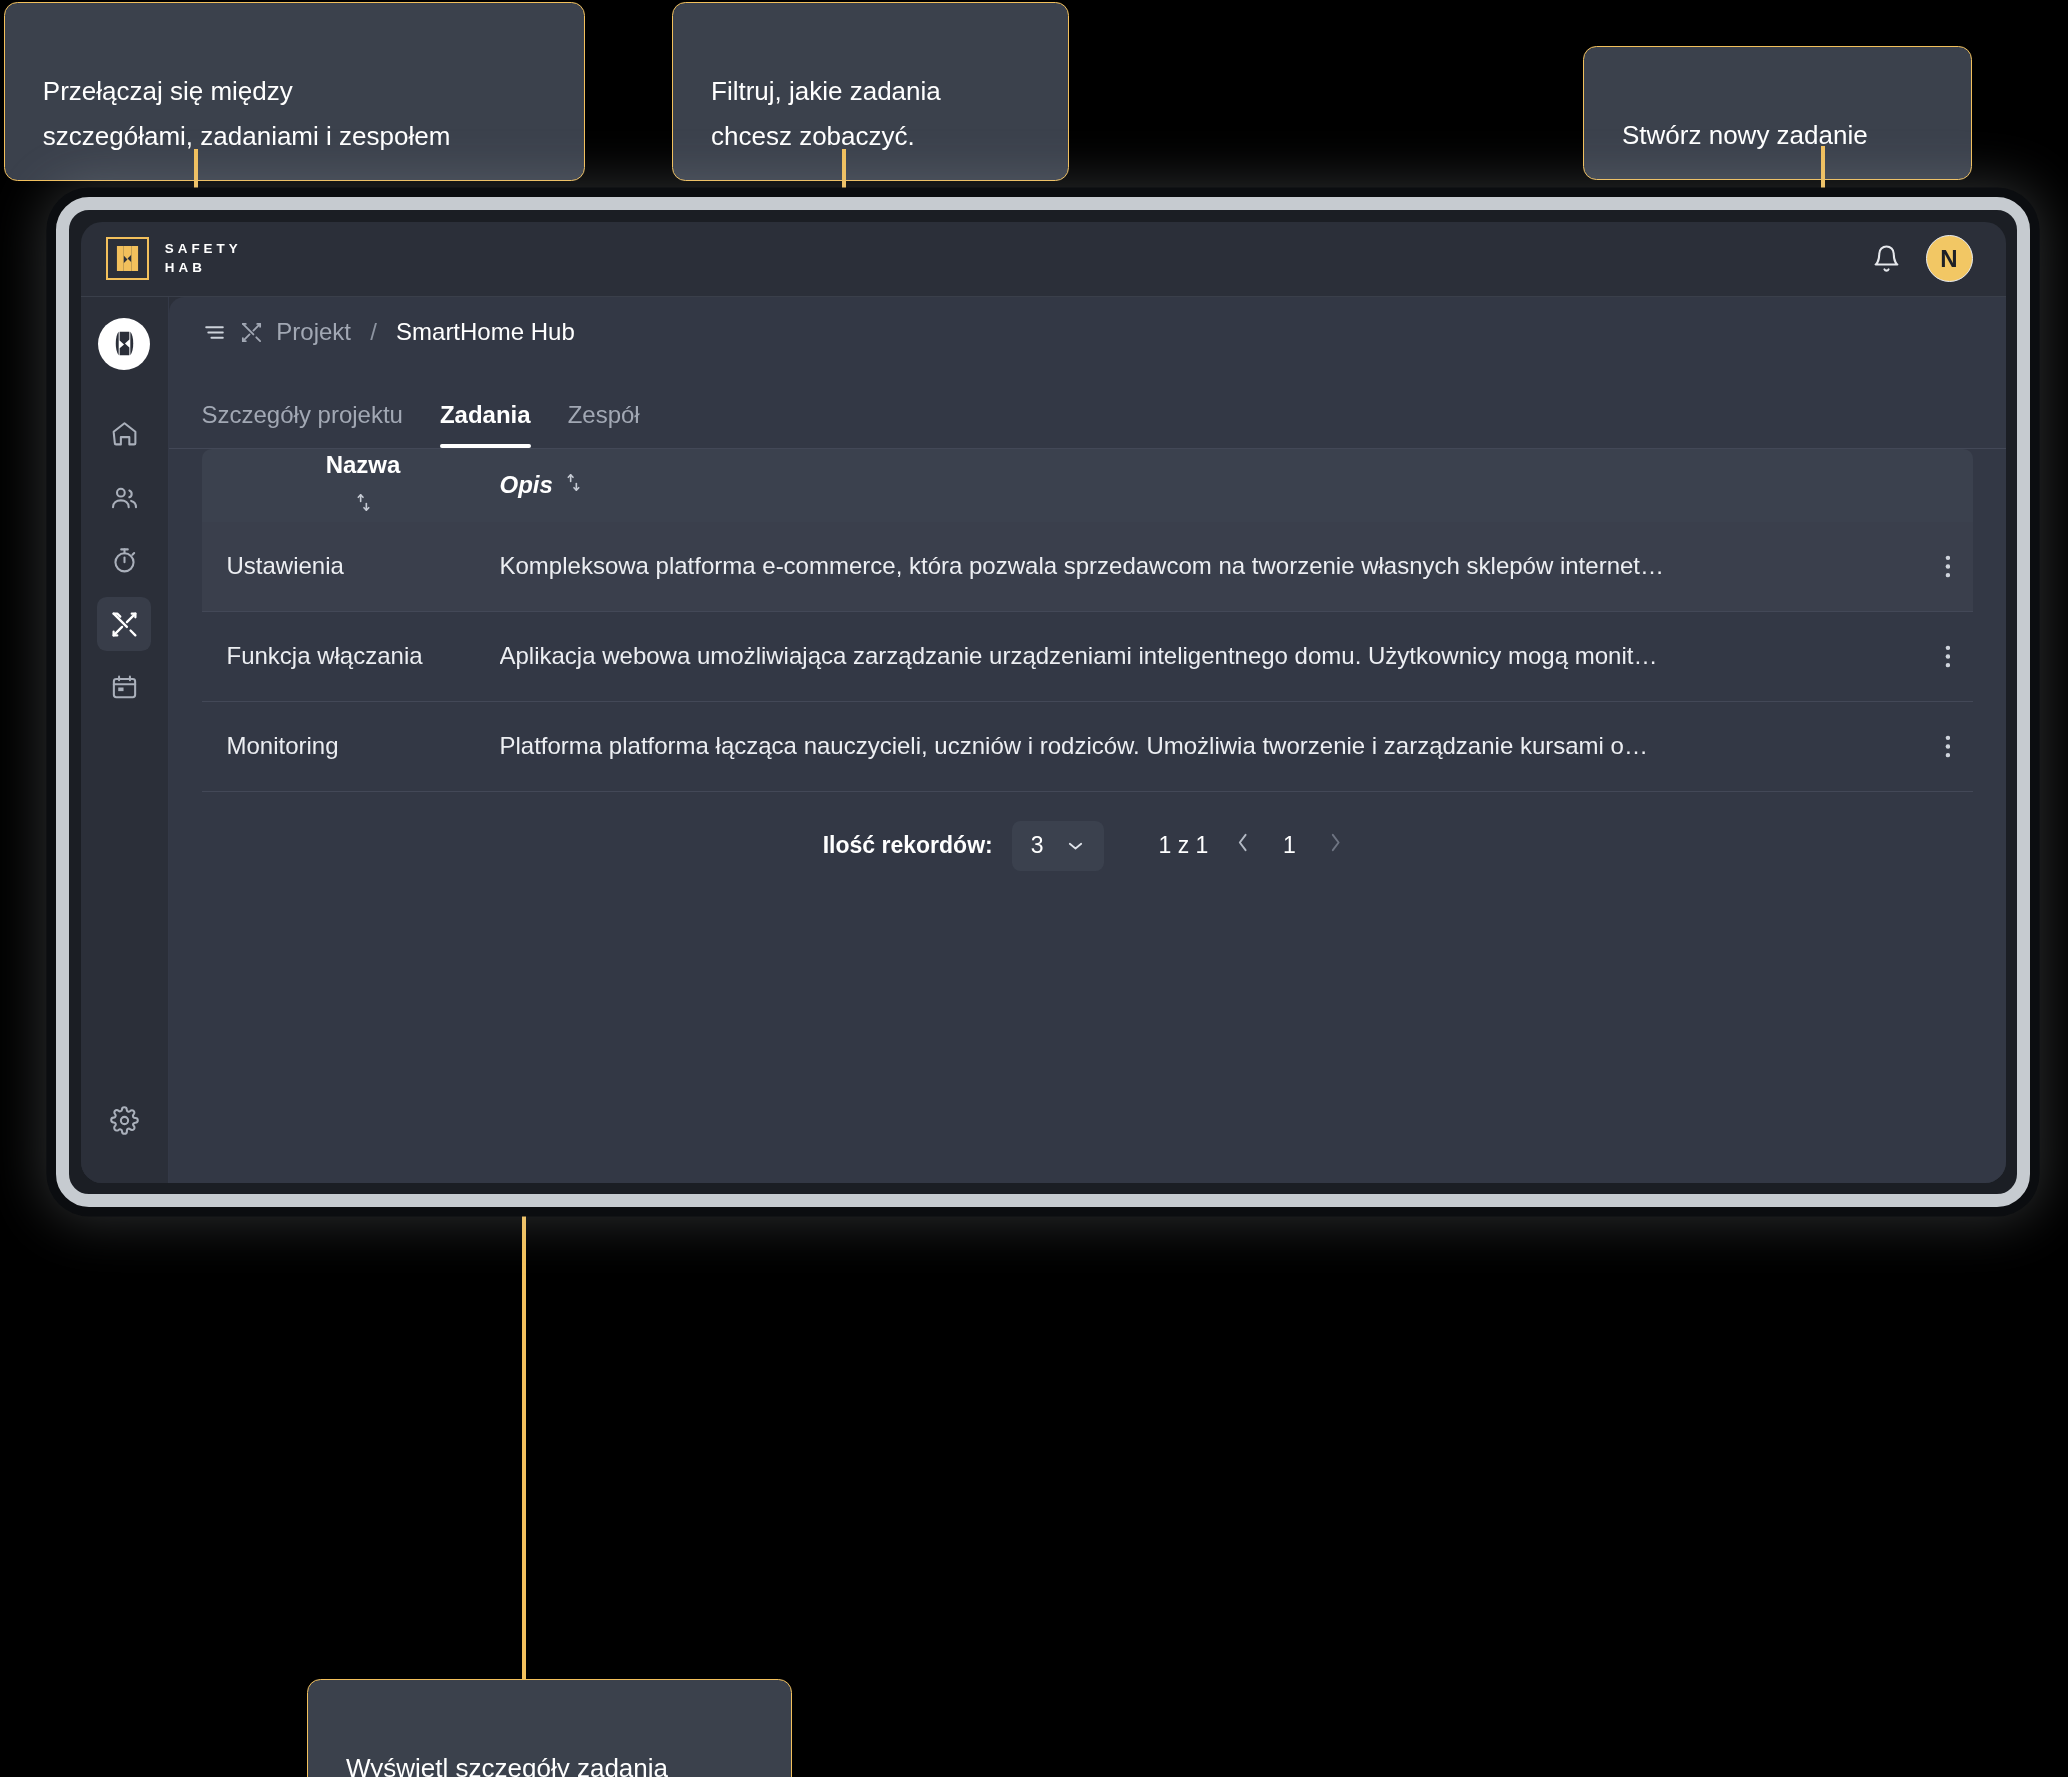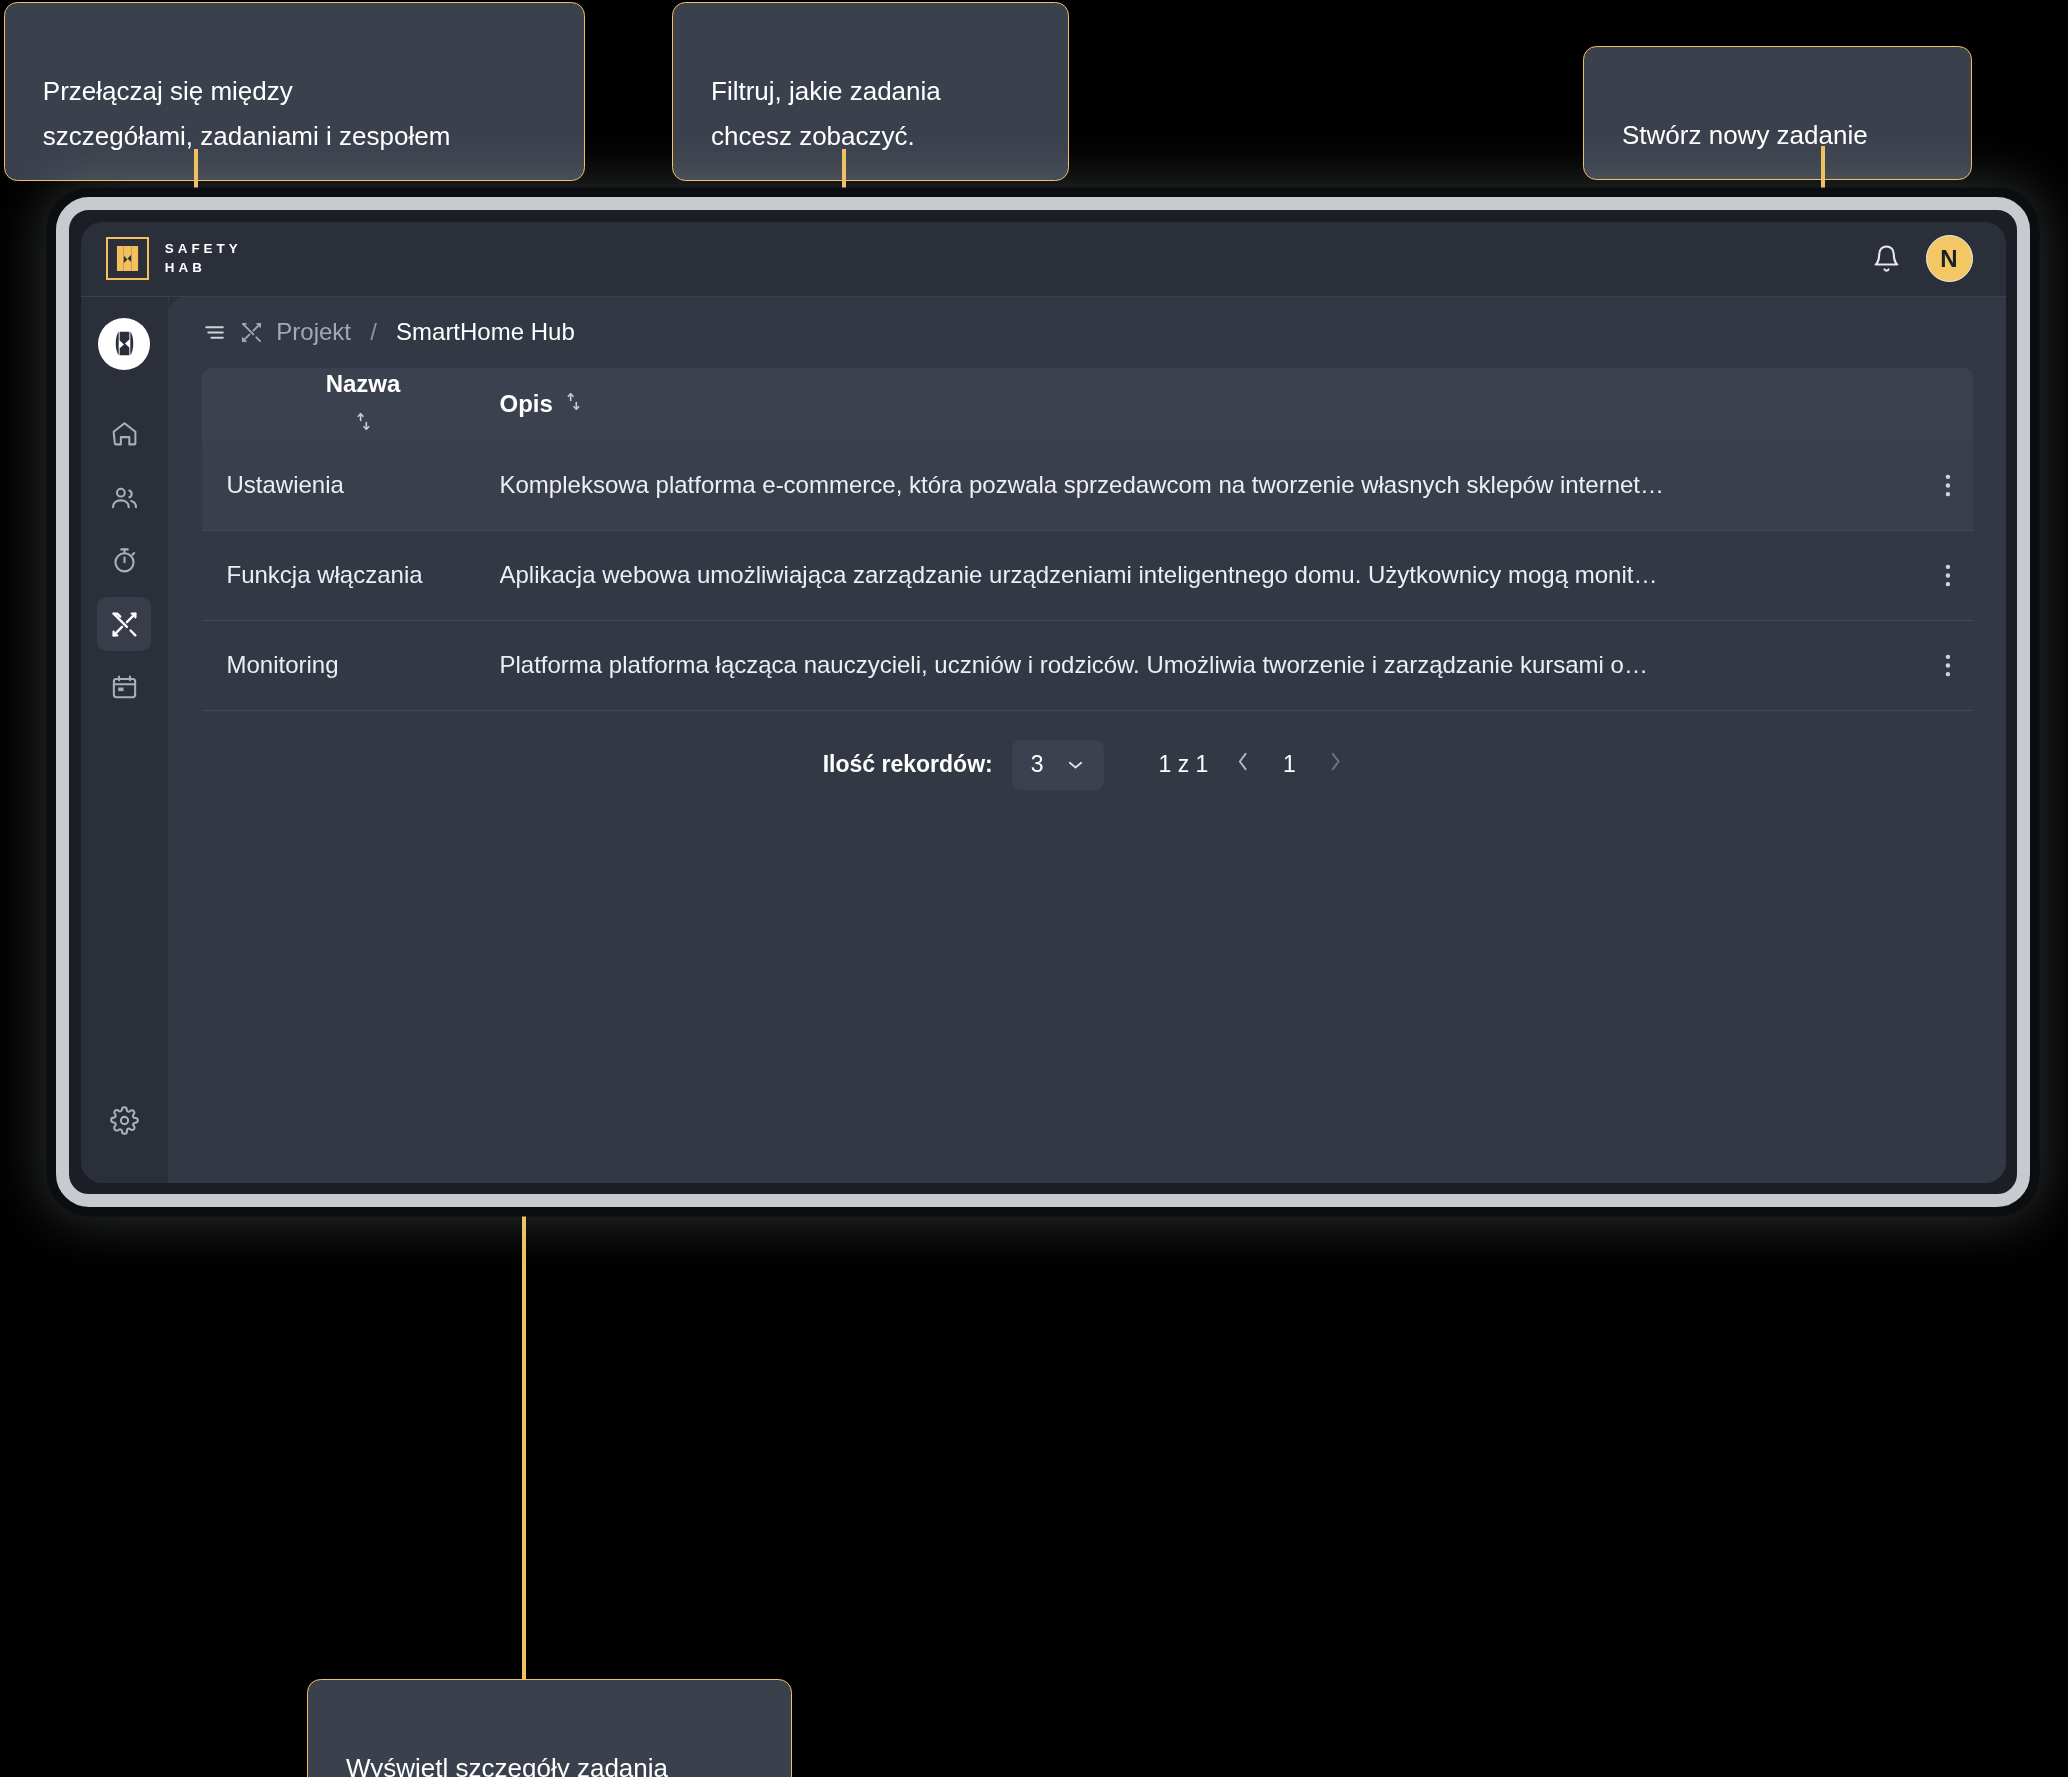--- a/index.html
+++ b/index.html
@@ -175,21 +175,21 @@
   #table { padding: 0 33px; }
   .thead {
     background: #3b414e;
     border-radius: 9.6px 9.6px 0 0;
     display: flex; align-items: center;
     height: 73px;
     color: #ffffff; font-size: 24px; font-weight: bold;
   }
   .th { display: flex; align-items: center; gap: 11.5px; }
   .th-name { width: 298px; padding-left: 25px; flex-direction: column; }
-  .th-desc { flex: 1; }
+  .th-desc { flex: 1; font-style: italic; }
   .sort-ico { color: #c7ccd5; }
 
   .trow {
     display: flex; align-items: center;
     height: 90px;
     border-bottom: 1px solid #434857;
     color: #eceef2; font-size: 24px;
   }
   .trow.highlight { background: #3a3f4c; }
   .td-name { width: 298px; padding-left: 25px; }
@@ -373,20 +373,25 @@
                 <path d="M18 3h3v3"></path>
                   <path d="M6 21H3v-3"></path>
                 <path d="M3 3h3"></path>
               </svg>
             </span>
             <span class="muted">Projekt</span>
             <span class="sep">/</span>
             <span>SmartHome Hub</span>
           </div>
 
+          <div id="tabs">
+            <div class="tab">Szczegóły projektu</div>
+            <div class="tab active">Zadania</div>
+            <div class="tab">Zespół</div>
+          </div>
 
 
           <div id="table">
             <div class="thead">
               <div class="th th-name">
                 <span>Nazwa</span>
                 <span class="sort-ico">
                   <svg width="19" height="21" viewBox="0 0 20 22" fill="none" stroke="#c7ccd5" stroke-width="1.7" stroke-linecap="round" stroke-linejoin="round" aria-hidden="true">
                     <path d="M7 10V3"></path>
                       <path d="M4.5 5.5L7 3l2.5 2.5"></path>

